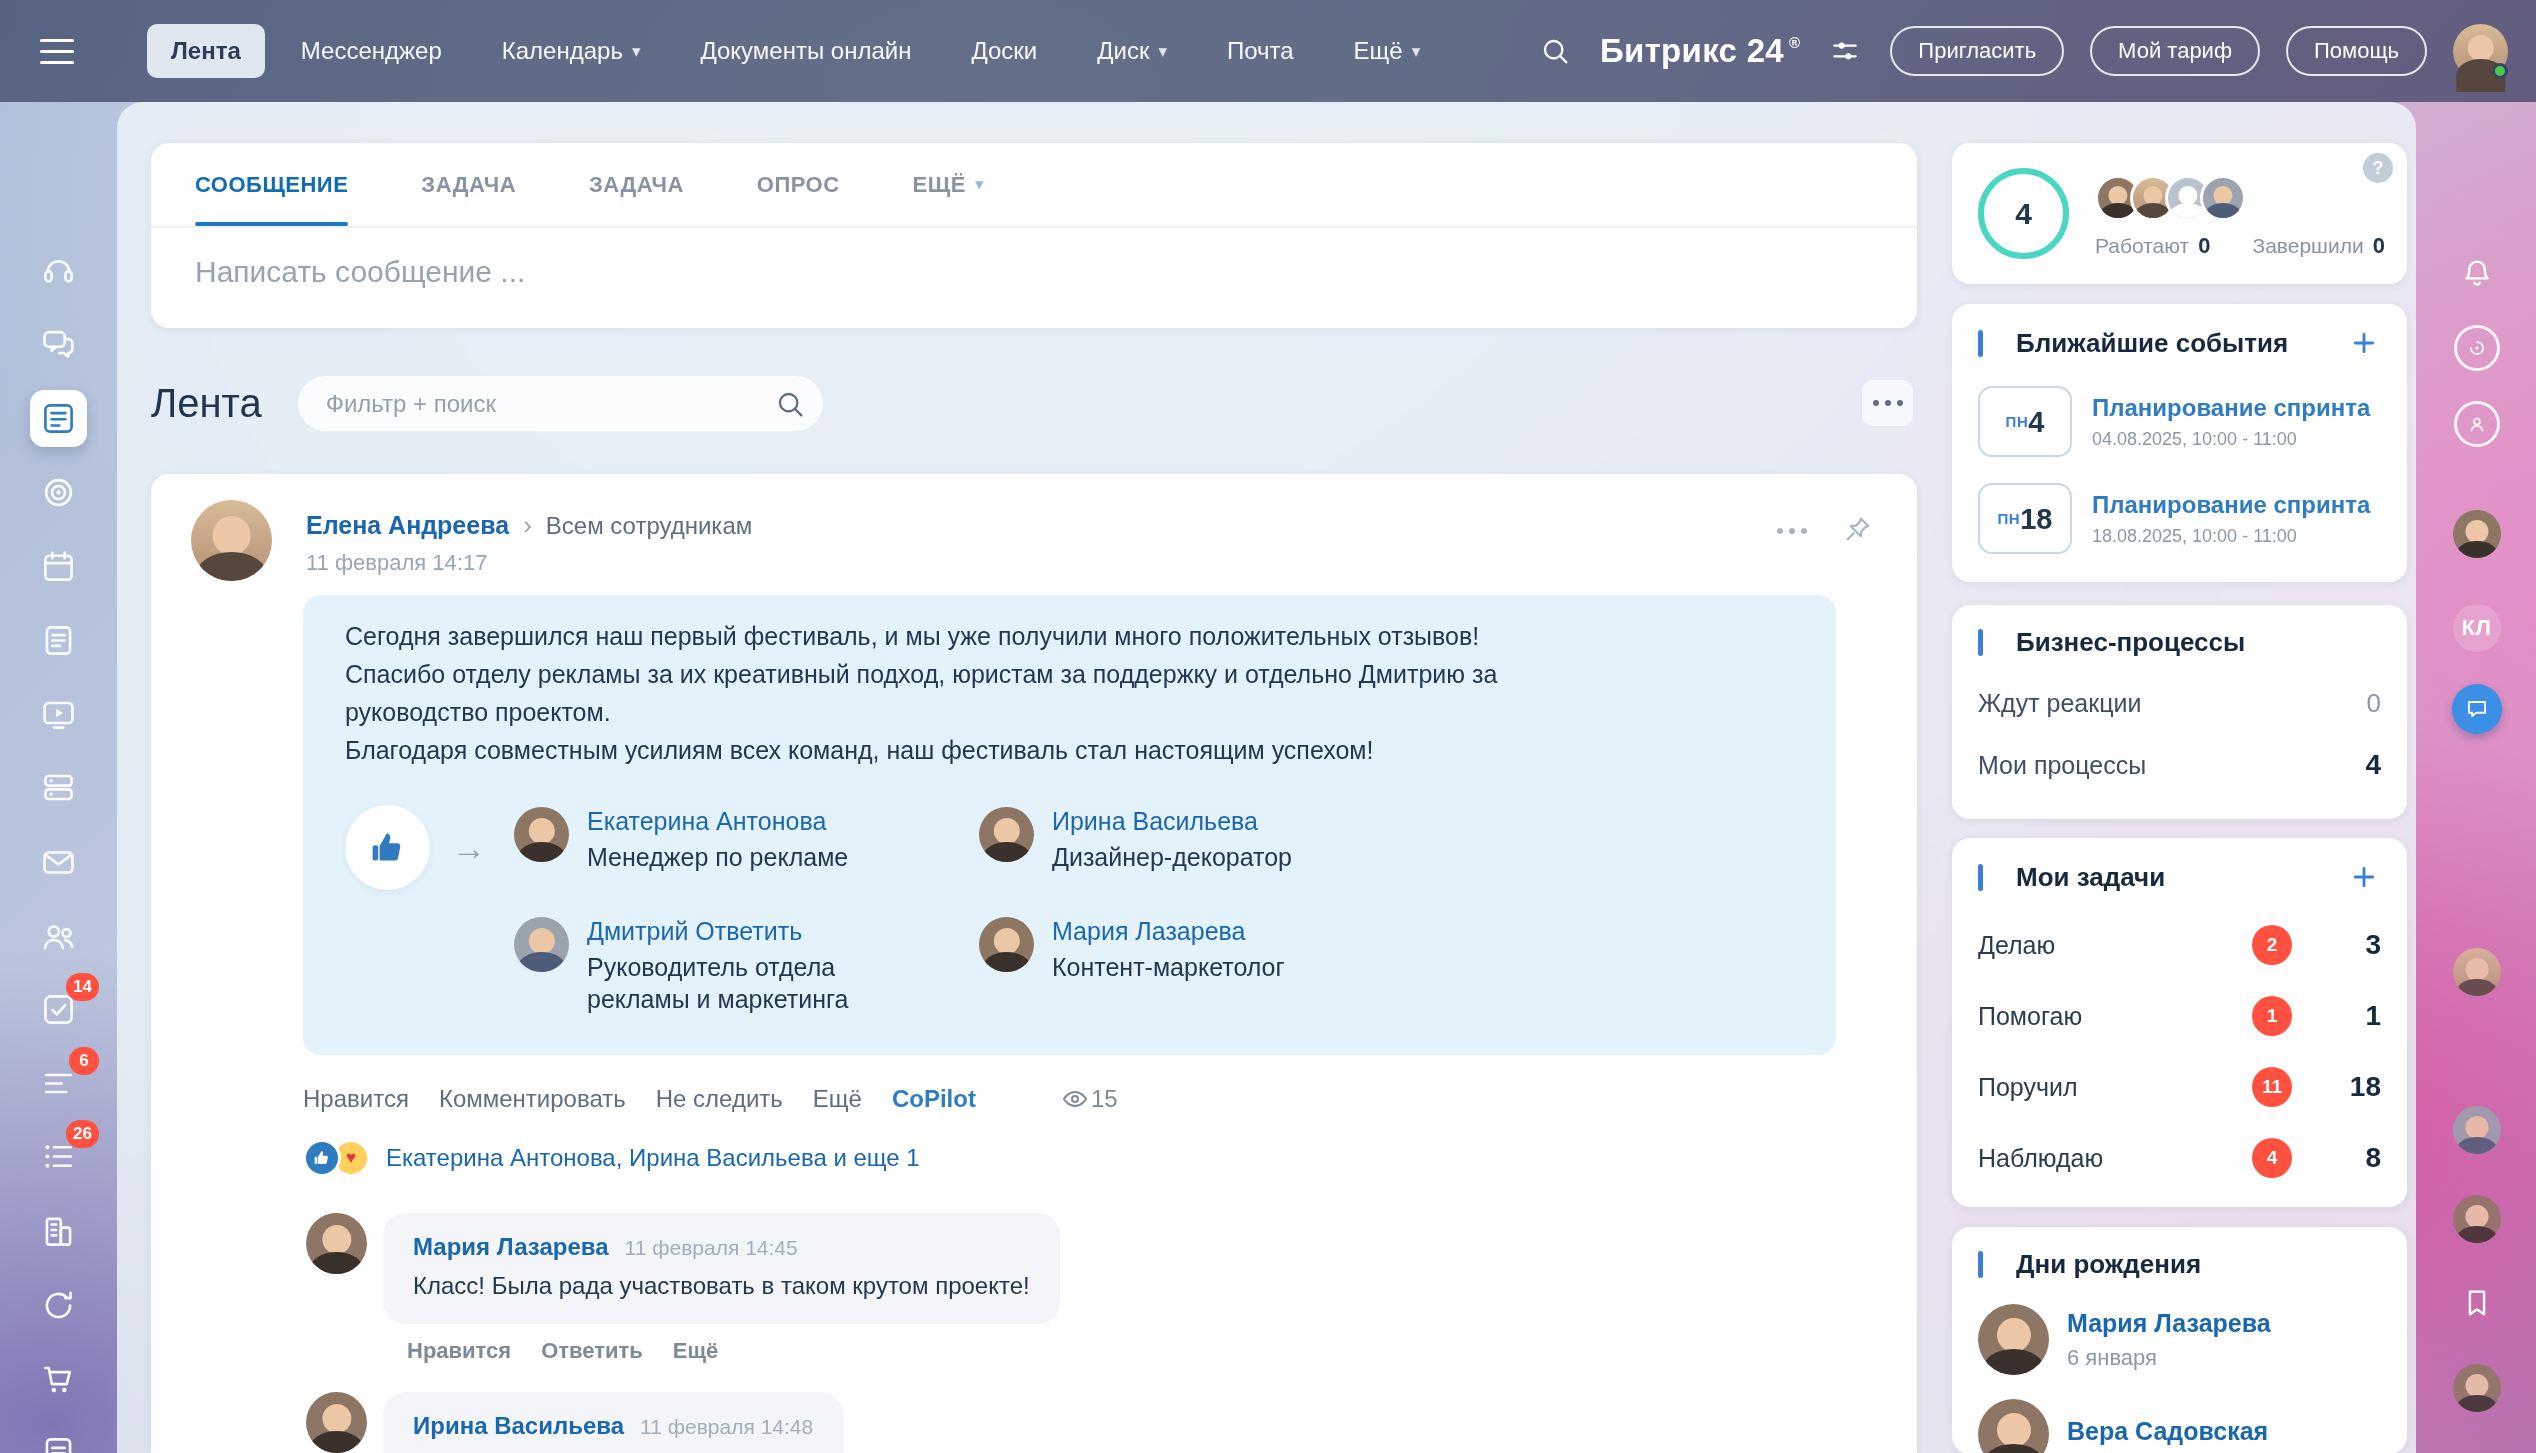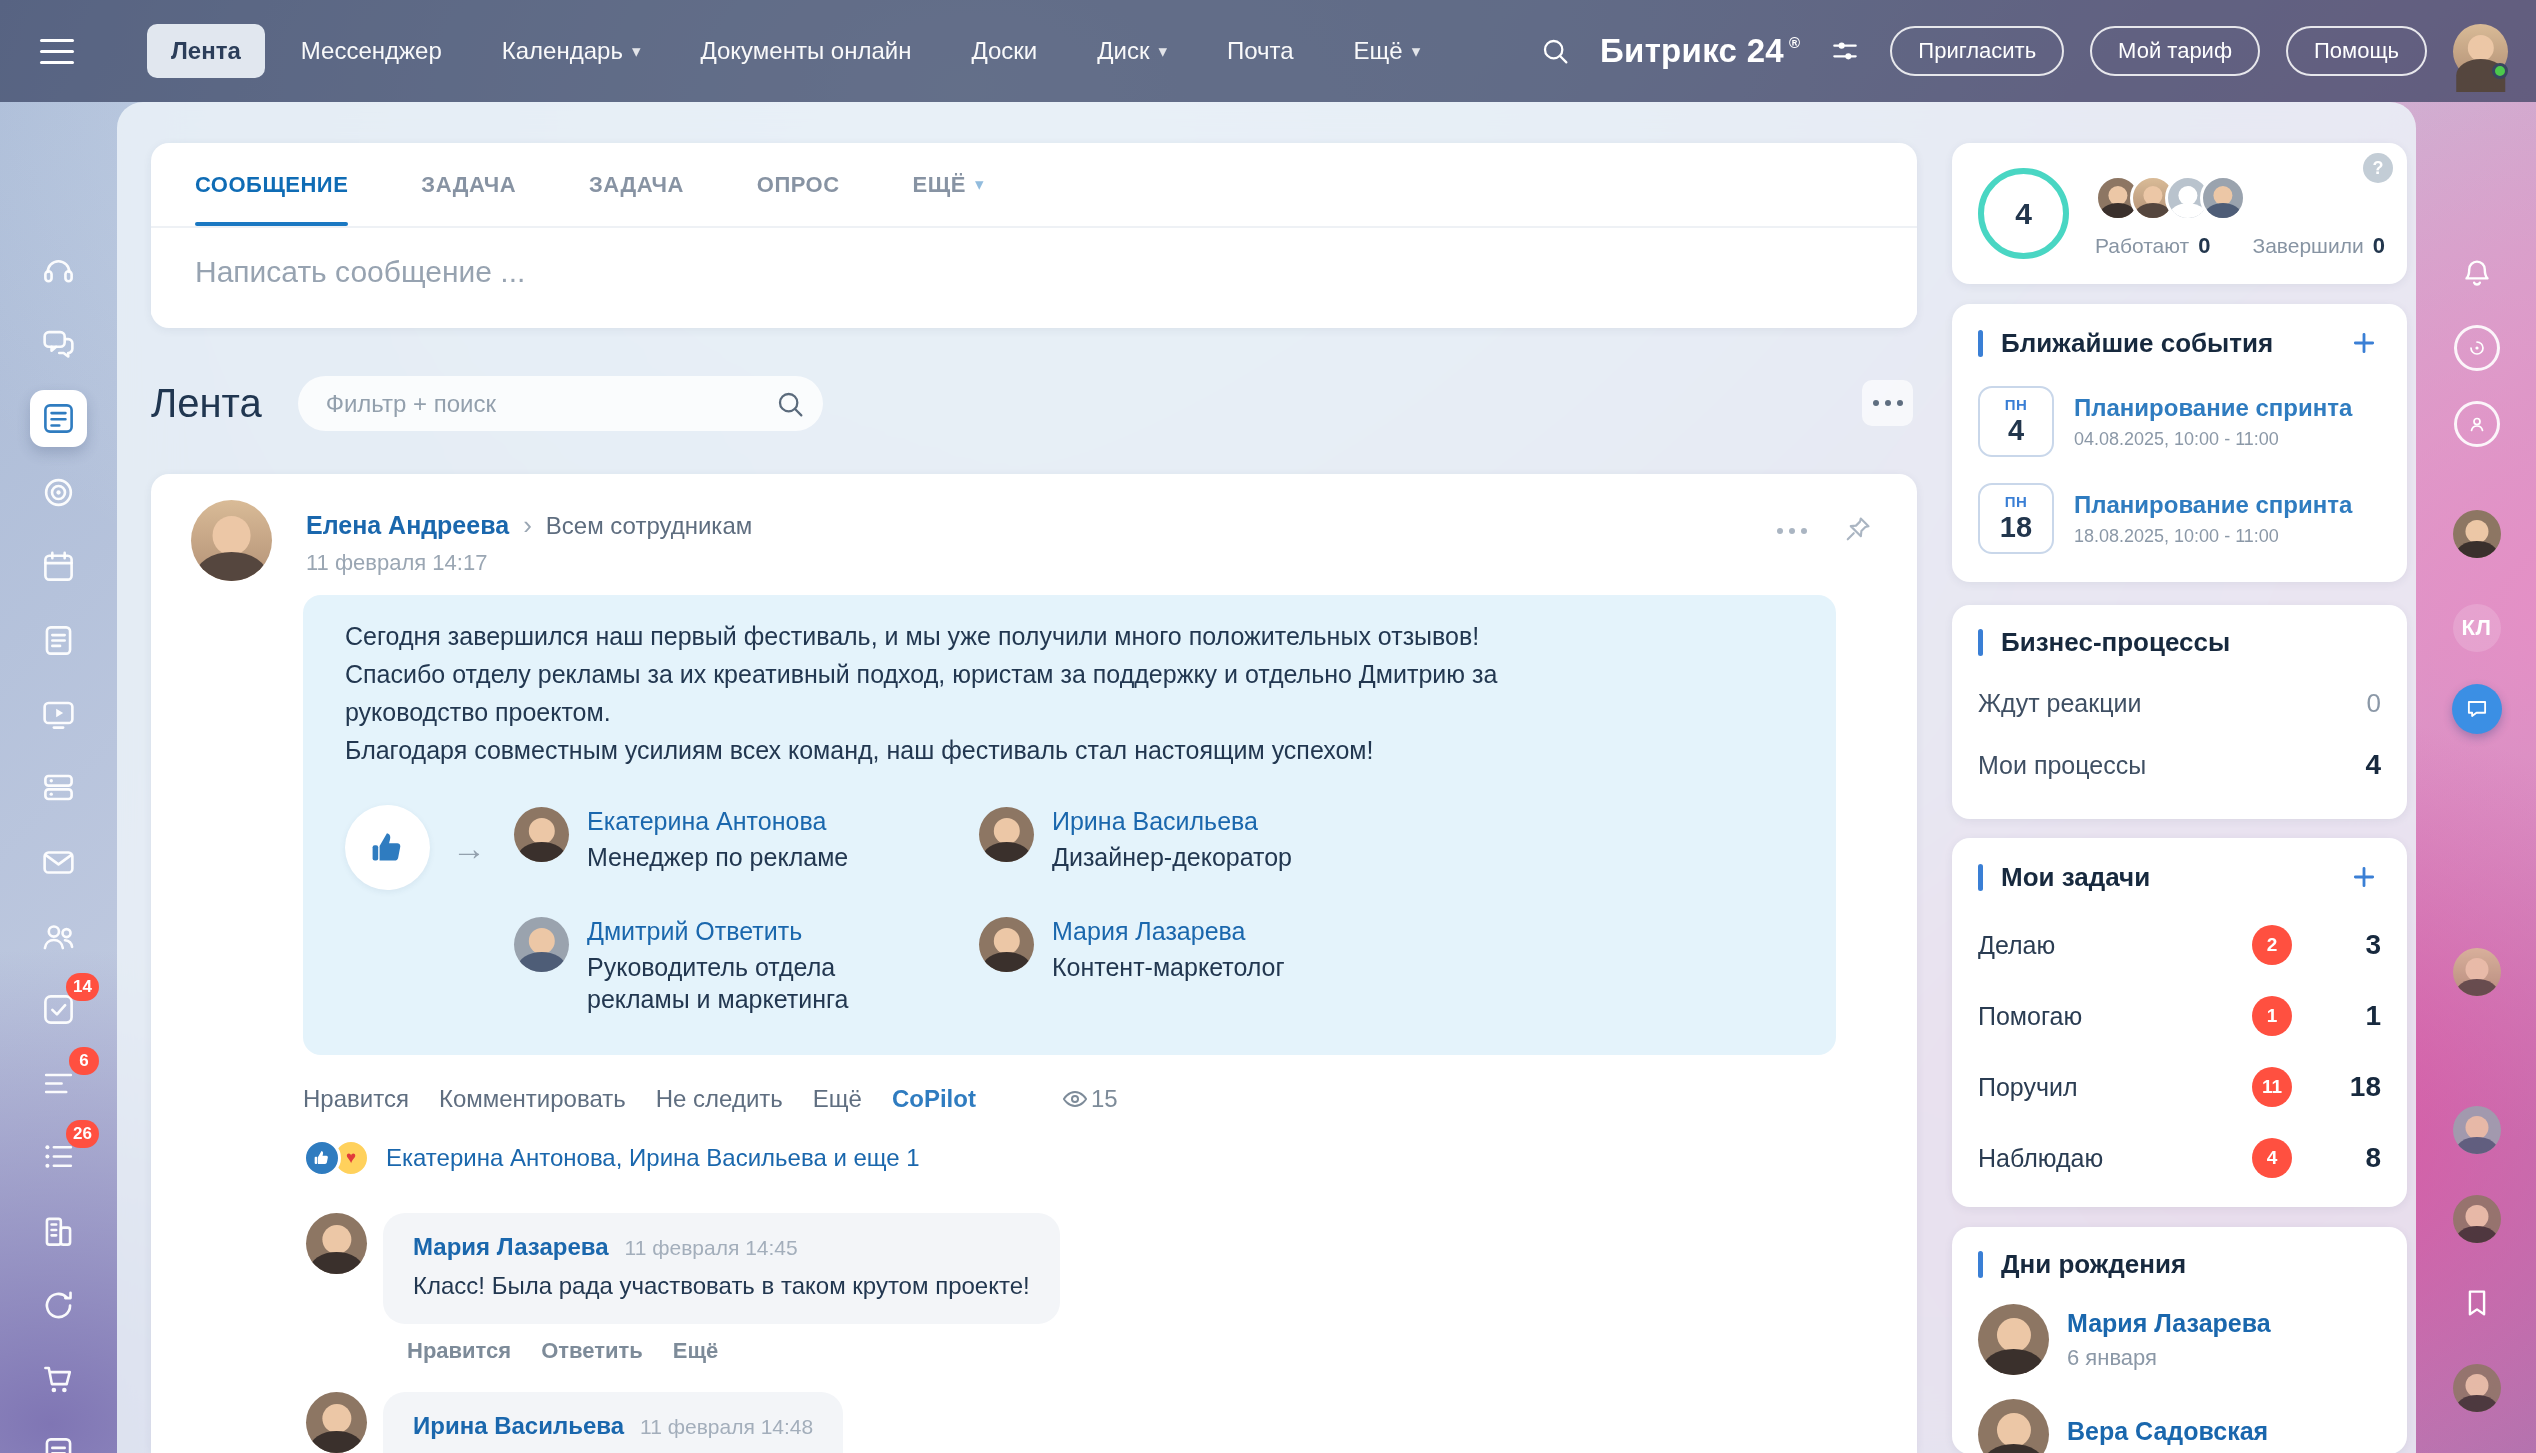--- a/index.html
+++ b/index.html
@@ -129,40 +129,40 @@
   .c-name{font-size:24px;font-weight:700;color:#1a67ad;cursor:pointer}
   .c-date{font-size:21px;color:#a3aebb;margin-left:16px}
   .c-text{font-size:24px;color:#223750;margin-top:9px;line-height:32px}
   .c-actions{display:flex;gap:30px;margin:14px 0 0 256px;font-size:22px;font-weight:600;color:#7d8b99}
   .c-actions span{cursor:pointer}
   
   .wcard{position:absolute;left:1952px;width:455px;background:#fff;border-radius:18px;
     box-shadow:0 2px 10px rgba(40,60,90,.07);z-index:3;padding:22px 26px}
   .w-title-row{display:flex;align-items:center}
   .acc{width:5px;height:27px;border-radius:3px;background:#3a7fd5;flex:none}
-  .w-title{font-size:26px;font-weight:700;color:#17293e;margin-left:18px}
+  .w-title{font-size:26px;font-weight:700;color:#17293e;margin-left:33px}
   .plus-btn{margin-left:auto;width:34px;height:34px;display:flex;align-items:center;
     justify-content:center;color:#3a7fd5;cursor:pointer}
   .plus-btn svg{width:26px;height:26px;stroke-width:2.6}
   .ring{width:91px;height:91px;border-radius:50%;border:6px solid #49d6c3;background:#fff;flex:none;
     display:flex;align-items:center;justify-content:center;font-size:30px;font-weight:700;color:#22364d}
   .pulse-right{margin-left:26px;padding-top:6px}
   .stack{display:flex}
   .stack .avatar{width:46px;height:46px;border:3px solid #fff}
   .stack .avatar + .avatar{margin-left:-11px}
   .pulse-labels{display:flex;margin-top:12px;font-size:21px;color:#8794a3}
   .pulse-labels b{color:#22364d;margin-left:9px;font-size:22px}
   .pl-group{display:flex;align-items:baseline}
   .pl-group + .pl-group{margin-left:42px}
   .help-dot{position:absolute;right:14px;top:10px;width:30px;height:30px;border-radius:50%;
     background:#c3cdd6;color:#fff;font-size:18px;font-weight:700;display:flex;align-items:center;
     justify-content:center;cursor:pointer}
   .event{display:flex;margin-top:26px;align-items:center}
-  .chip{width:76px;height:71px;border:2px solid #c9d7ea;border-radius:14px;background:#fff;flex:none;
-    display:flex;flex-direction:column;align-items:center;justify-content:center;cursor:pointer}
+  .chip{width:94px;height:71px;border:2px solid #c9d7ea;border-radius:14px;background:#fff;flex:none;
+    display:flex;flex-direction:row;align-items:center;justify-content:center;cursor:pointer}
   .chip .d{font-size:15px;font-weight:700;color:#3a7fd5;letter-spacing:0.5px}
   .chip .n{font-size:29px;font-weight:700;color:#22364d;margin-top:1px}
   .ev-text{margin-left:20px}
   .ev-title{font-size:24px;font-weight:600;color:#2f7cc0;cursor:pointer}
   .ev-time{font-size:18px;color:#8b98a7;margin-top:7px}
   .bp-row{display:flex;align-items:center;margin-top:30px;font-size:25px;color:#3f4f63}
   .bp-row .val{margin-left:auto;font-size:26px;color:#8b98a7}
   .bp-row .val.strong{font-size:28px;font-weight:700;color:#17293e}
   .t-row{display:flex;align-items:center;margin-top:31px}
   .t-label{font-size:25px;color:#2a3c52;flex:1}

